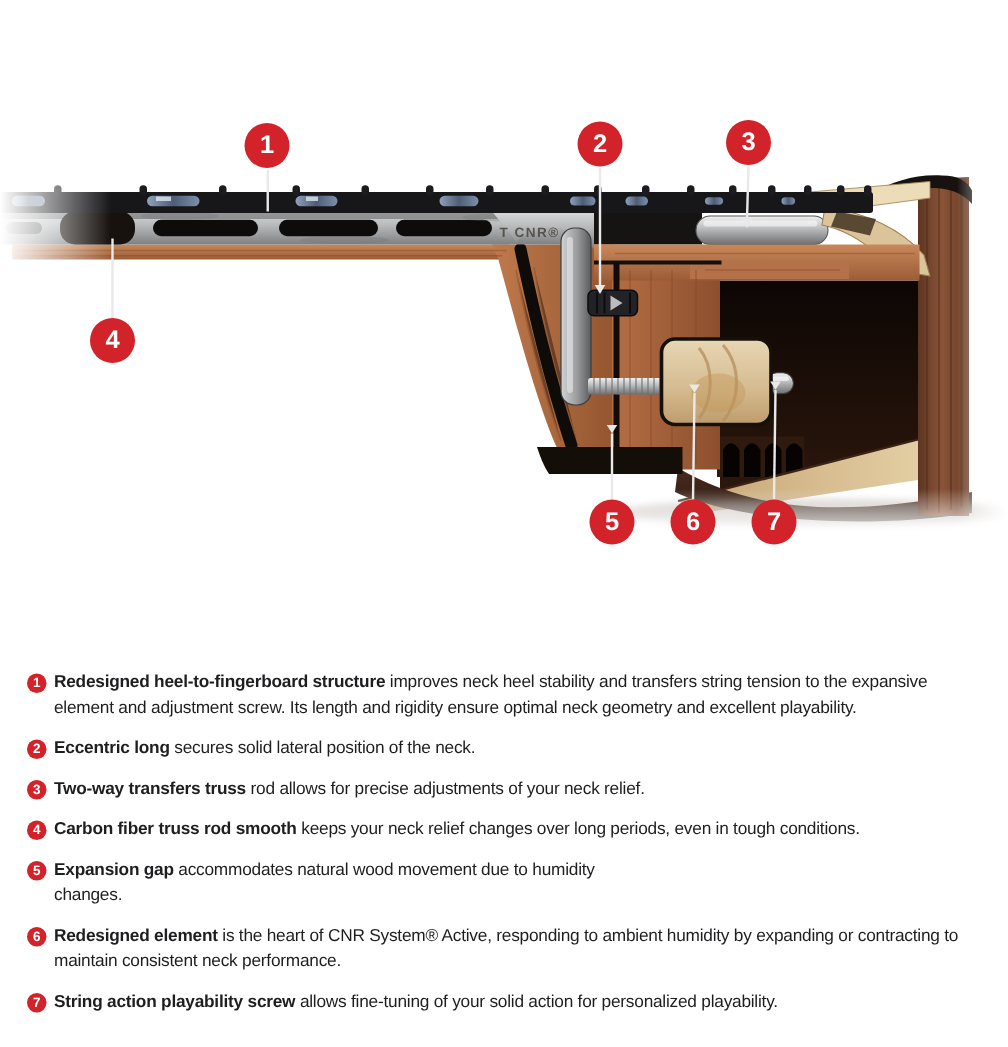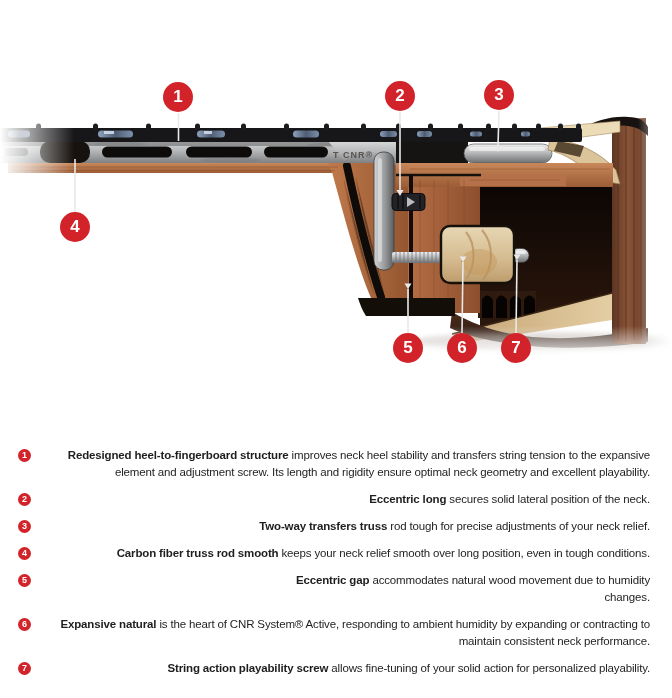--- a/index.html
+++ b/index.html
@@ -5,21 +5,21 @@
   html,body{margin:0;padding:0;background:#fff;}
   .page{position:relative;width:672px;height:698px;background:#fff;overflow:hidden;
         font-family:"Liberation Sans",sans-serif;}
   .art{position:absolute;left:0;top:0;}
   .callout{position:absolute;width:30px;height:30px;border-radius:50%;
            background:#d2232a;color:#fff;font-weight:700;font-size:17px;
            line-height:30px;text-align:center;z-index:5;}
   .legend{position:absolute;left:18px;top:447px;width:632px;color:#1e1e20;}
   .legend-item{position:relative;padding-left:18px;margin:0 0 10px 0;
                font-size:11.5px;line-height:17px;letter-spacing:-0.15px;}
-  .legend-item p{margin:0;white-space:pre-line;text-align:right;}
+  .legend-item p{margin:0;white-space:pre-line;}
   .legend-item strong{font-weight:700;}
   .bullet{position:absolute;left:0;top:2px;width:13px;height:13px;border-radius:50%;
           background:#d2232a;color:#fff;font-size:9px;font-weight:700;
           line-height:13px;text-align:center;}
 </style>
 </head>
 <body>
 
 <div class="page">
 
@@ -291,33 +291,33 @@
     <div class="legend-item">
       <span class="bullet" style="background: rgb(210, 35, 42);">1</span>
       <p><strong>Redesigned heel-to-fingerboard structure</strong><span> improves neck heel stability and transfers string tension to the expansive element and adjustment screw. Its length and rigidity ensure optimal neck geometry and excellent playability.</span></p>
     </div>
     <div class="legend-item">
       <span class="bullet" style="background: rgb(210, 35, 42);">2</span>
       <p><strong>Eccentric long</strong><span> secures solid lateral position of the neck.</span></p>
     </div>
     <div class="legend-item">
       <span class="bullet" style="background: rgb(210, 35, 42);">3</span>
-      <p><strong>Two-way transfers truss</strong><span> rod tough for precise adjustments of your neck relief.</span></p>
+      <p><strong>Two-way transfers truss</strong><span> rod allows for precise adjustments of your neck relief.</span></p>
     </div>
     <div class="legend-item">
       <span class="bullet" style="background: rgb(210, 35, 42);">4</span>
-      <p><strong>Carbon fiber truss rod smooth</strong><span> keeps your neck relief smooth over long position, even in tough conditions.</span></p>
+      <p><strong>Carbon fiber truss rod smooth</strong><span> keeps your neck relief changes over long periods, even in tough conditions.</span></p>
     </div>
     <div class="legend-item">
       <span class="bullet" style="background: rgb(210, 35, 42);">5</span>
-      <p><strong>Eccentric gap</strong><span> accommodates natural wood movement due to humidity
+      <p><strong>Expansion gap</strong><span> accommodates natural wood movement due to humidity
 changes.</span></p>
     </div>
     <div class="legend-item">
       <span class="bullet" style="background: rgb(210, 35, 42);">6</span>
-      <p><strong>Expansive natural</strong><span> is the heart of CNR System® Active, responding to ambient humidity by expanding or contracting to maintain consistent neck performance.</span></p>
+      <p><strong>Redesigned element</strong><span> is the heart of CNR System® Active, responding to ambient humidity by expanding or contracting to maintain consistent neck performance.</span></p>
     </div>
     <div class="legend-item">
       <span class="bullet" style="background: rgb(210, 35, 42);">7</span>
       <p><strong>String action playability screw</strong><span> allows fine-tuning of your solid action for personalized playability.</span></p>
     </div>
   </div>
 </div>
 
 </body></html>

